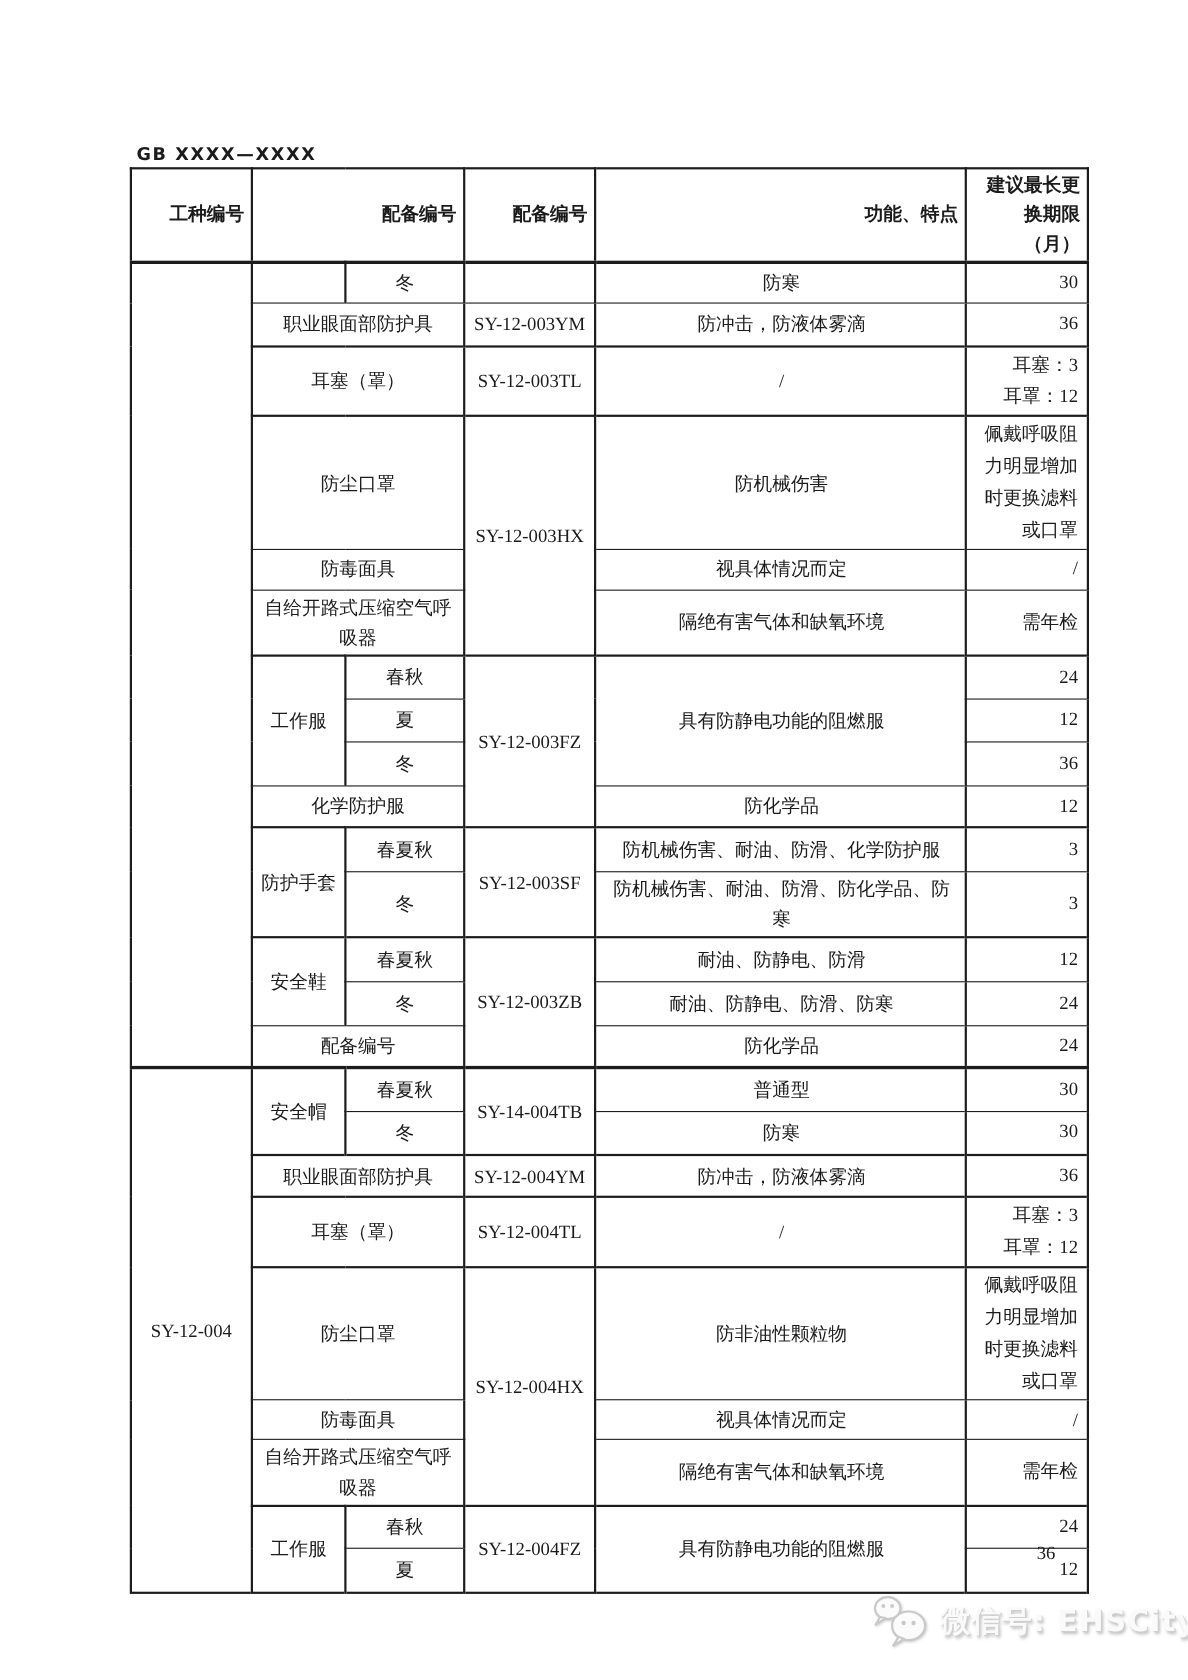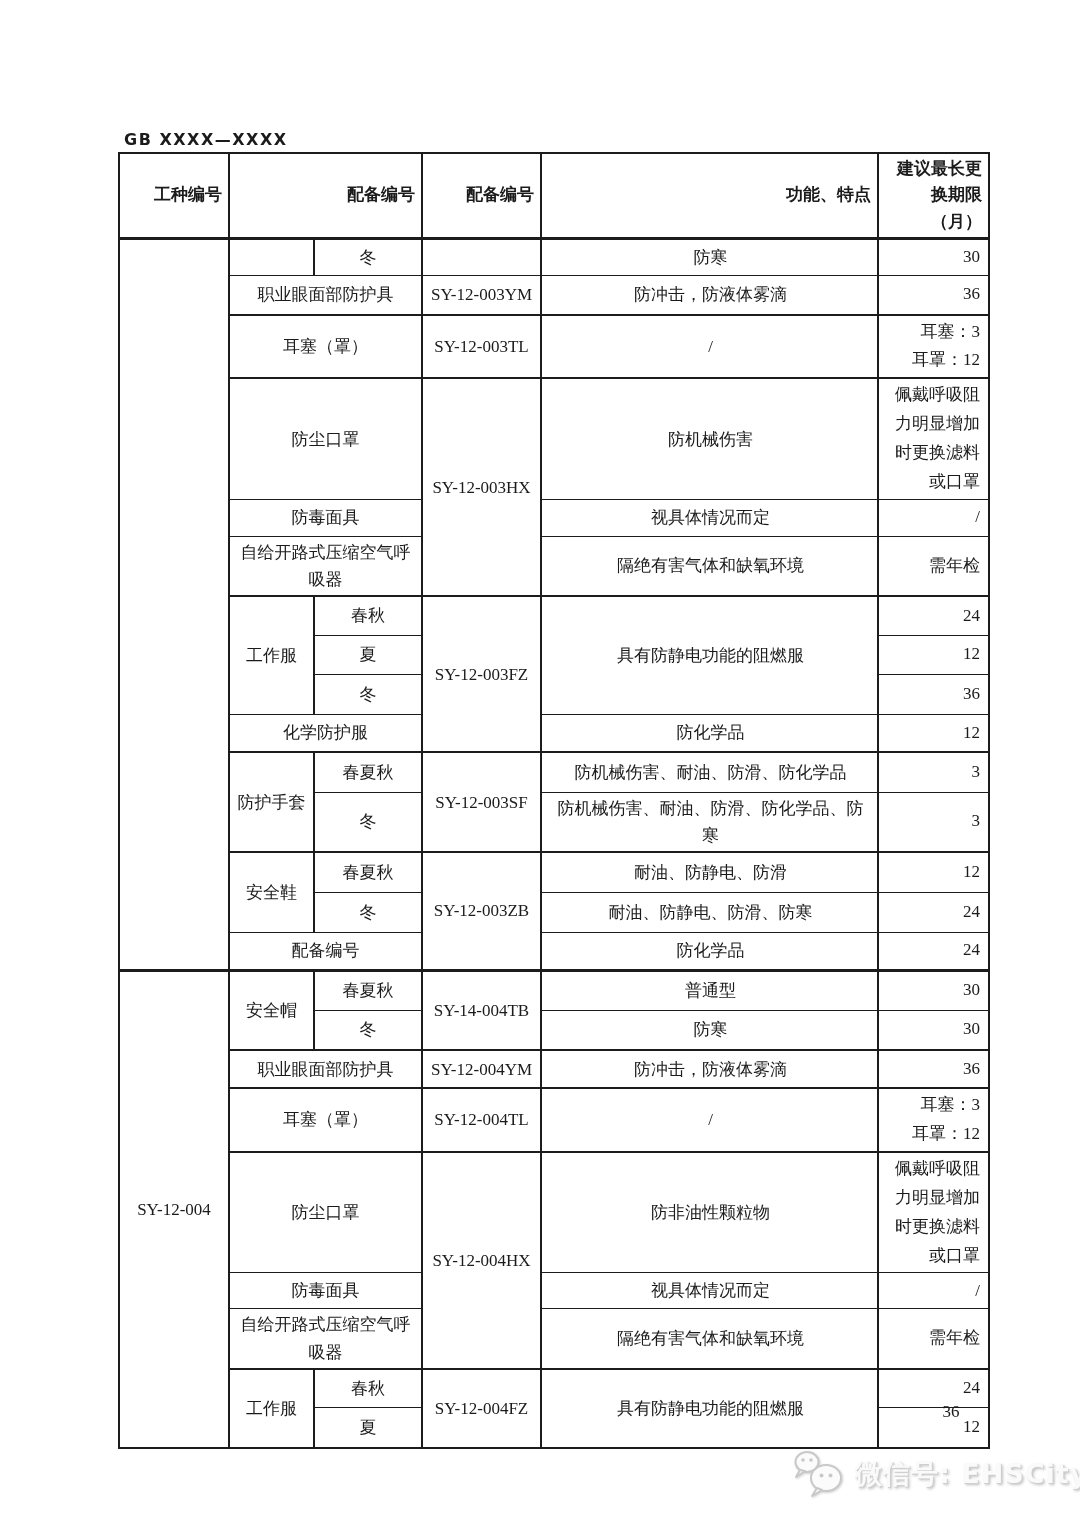--- a/index.html
+++ b/index.html
@@ -126,21 +126,21 @@
       </tr>
       <tr style="height:38px">
         <td colspan="2" class="c-equip">化学防护服</td>
         <td class="c-func">防化学品</td>
         <td class="c-period">12</td>
       </tr>
       <tr style="height:40px">
         <td rowspan="2" class="c-equip-main tt">防护手套</td>
         <td class="c-season tt">春夏秋</td>
         <td rowspan="2" class="c-code tt">SY-12-003SF</td>
-        <td class="c-func tt">防机械伤害、耐油、防滑、防化学品</td>
+        <td class="c-func tt">防机械伤害、耐油、防滑、化学防护服</td>
         <td class="c-period tt">3</td>
       </tr>
       <tr style="height:40px">
         <td class="c-season">冬</td>
         <td class="c-func">防机械伤害、耐油、防滑、防化学品、防寒</td>
         <td class="c-period">3</td>
       </tr>
       <tr style="height:40px">
         <td rowspan="2" class="c-equip-main tt">安全鞋</td>
         <td class="c-season tt">春夏秋</td>

